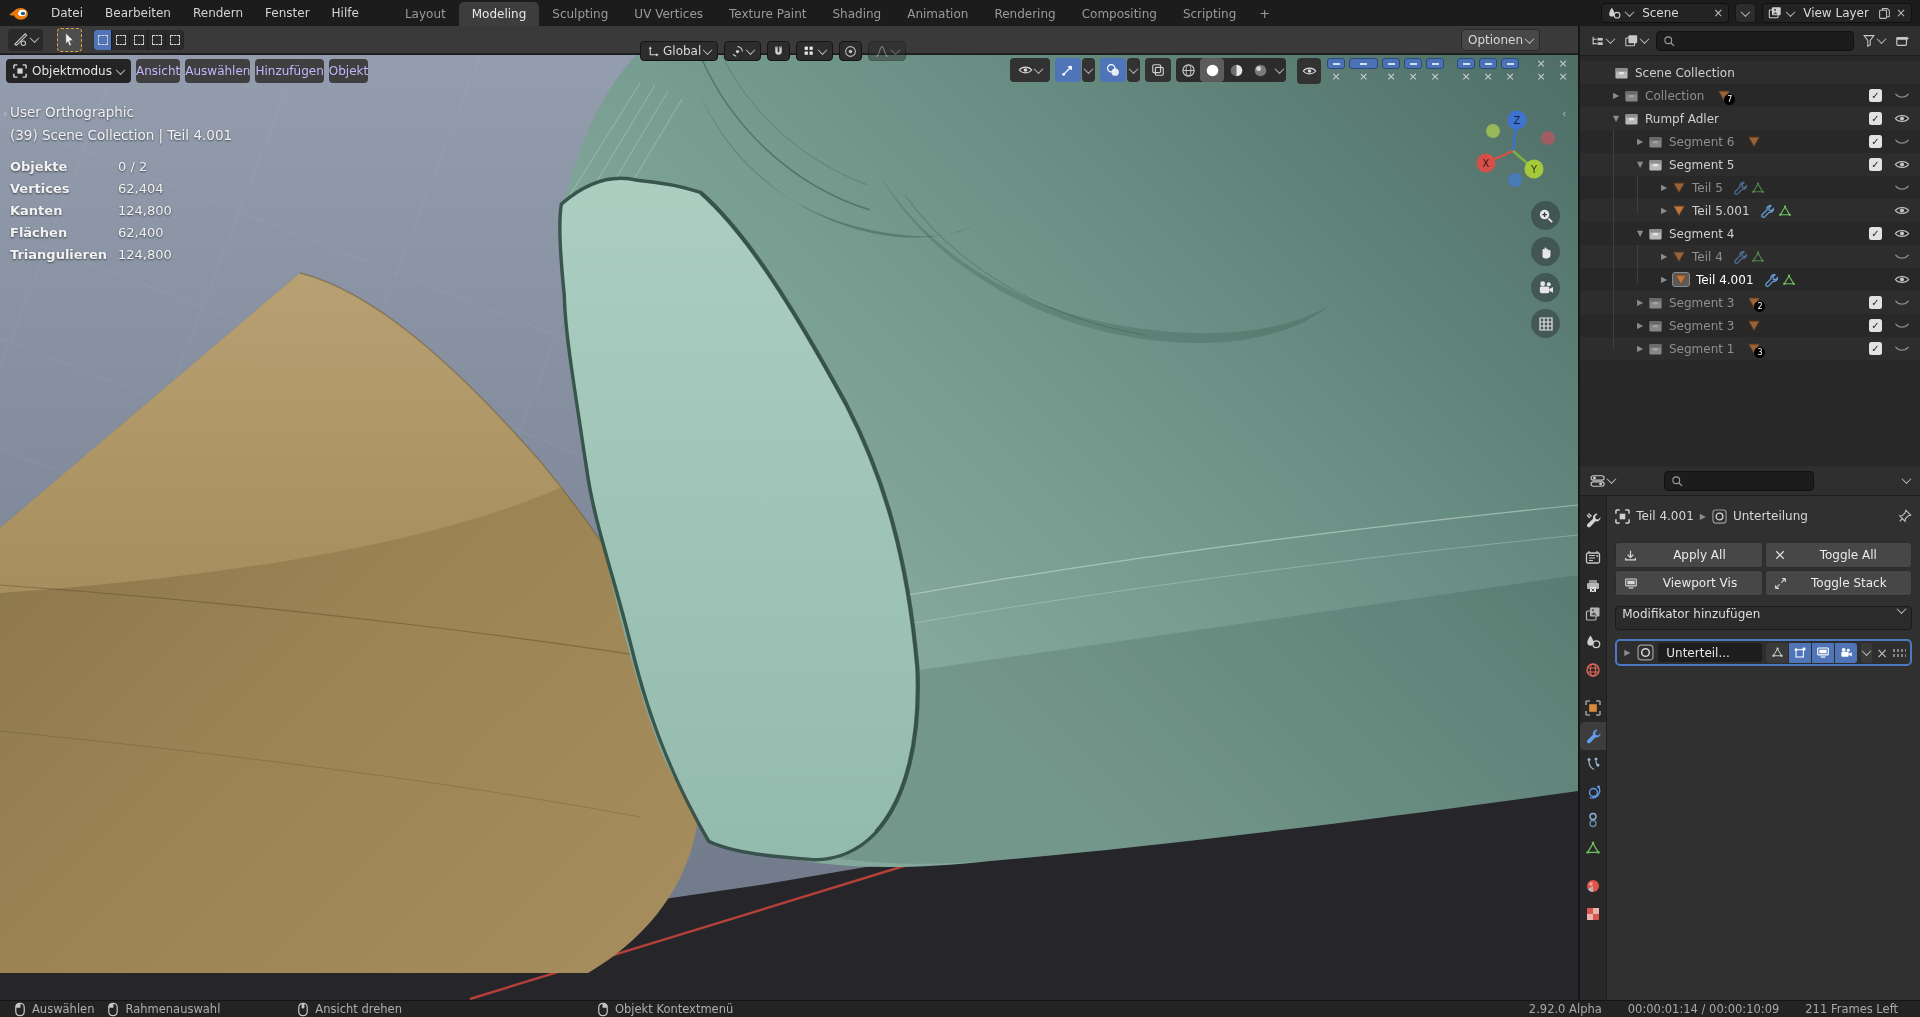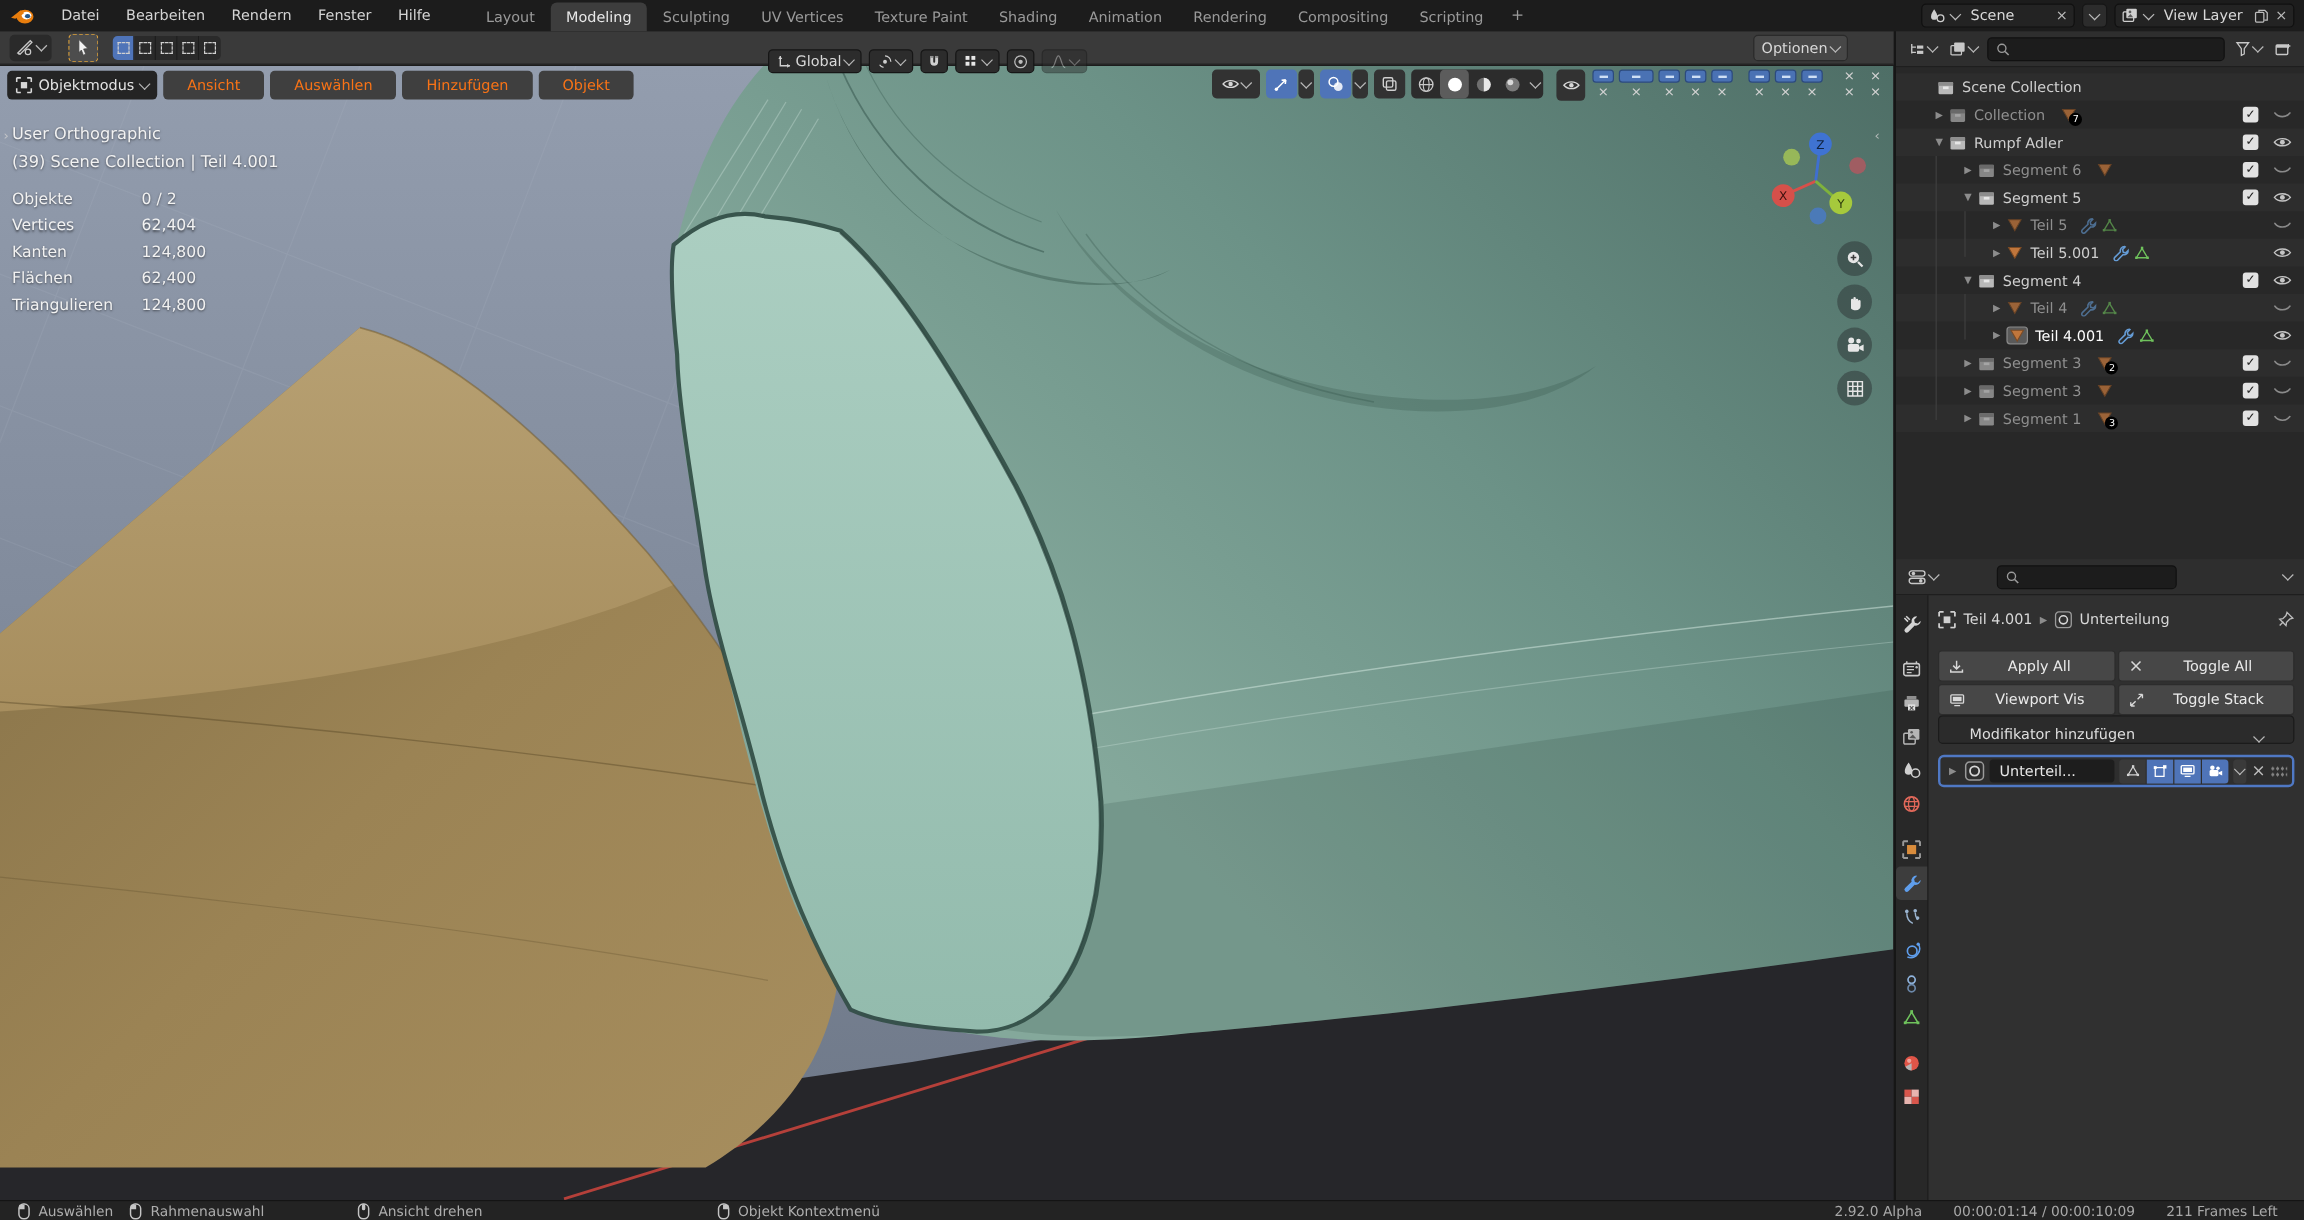--- a/index.html
+++ b/index.html
@@ -43,42 +43,42 @@
   .toolbar-right { position:absolute; right:38px; top:3px; }
   .muted { opacity:.45; }
 
   
   .viewport { position:absolute; top:55px; left:0; width:1578px; height:945px; overflow:hidden; }
   .scene { position:absolute; inset:0; }
   .vp-header { position:absolute; top:4px; left:6px; display:flex; align-items:center; gap:5px; z-index:5; }
   .vp-mode { display:flex; align-items:center; gap:5px; background:#242424; border-radius:4px;
     height:24px; padding:0 7px; color:#e4e4e4; }
   .vp-menu { background:#3f3f3f; border-radius:4px; height:24px; display:flex; align-items:center;
-    padding:0 20px; color:#f97316; }
+    padding:0 0; color:#c4b5fd; }
   .vp-right { position:absolute; top:3px; left:1010px; display:flex; align-items:flex-start; gap:5px; z-index:5; }
   .vbtn { background:#323232; border-radius:4px; height:24px; display:flex; align-items:center;
     justify-content:center; padding:0 3px; gap:2px; }
   .vbtn.blue { background:#4f74b8; }
   .shade-group { display:flex; background:#2c2c2c; border-radius:4px; height:24px; align-items:center; }
   .shade-btn { width:24px; height:24px; display:flex; align-items:center; justify-content:center; }
   .shade-btn.active { background:#5c5c5c; border-radius:4px; }
   .pills { display:flex; align-items:flex-start; gap:2px; margin-left:6px; }
   .pill-col { display:flex; flex-direction:column; align-items:center; gap:2px; width:20px; }
   .pill { width:18px; height:11px; background:#4a72b4; border:1px solid #2c4a7e; border-radius:3px;
     display:flex; align-items:center; justify-content:center; }
   .pill i { display:block; width:7px; height:2px; background:#cfe0f5; }
   .pill.wide { width:29px; }
   .pcol-x { color:#d2d2d2; font-size:11px; line-height:11px; }
   .pill-gap { width:7px; }
   .overlay-text { position:absolute; top:49px; left:10px; z-index:4; color:#f2f2f2;
     text-shadow:0 1px 2px rgba(0,0,0,.55); }
   .ovl-line { font-size:13.5px; margin-bottom:7px; }
   .stats-table { margin-top:16px; font-size:13px; }
   .stats-row { display:flex; margin-bottom:7px; }
-  .stats-row .k { width:108px; }
+  .stats-row .k { width:108px;font-weight:bold; }
   .gizmo { position:absolute; top:38px; left:1458px; z-index:4; }
   .navbtns { position:absolute; left:1531px; top:146px; z-index:4; display:flex; flex-direction:column; gap:7px; }
   .navbtn { width:29px; height:29px; border-radius:50%; background:rgba(40,44,46,.45);
     display:flex; align-items:center; justify-content:center; }
   .vp-chev { position:absolute; z-index:4; color:#cfcfcf; font-size:11px; opacity:.8; }
 
   
   .rightpanel { position:absolute; top:26px; left:1578px; width:342px; height:974px; background:#282828;
     border-left:2px solid #161616; z-index:30; }
   .outliner { position:absolute; top:0; left:0; right:0; height:440px; background:#282828; }
@@ -112,22 +112,22 @@
   .ptab.active { background:#3d3d3d; border-radius:4px 0 0 4px; }
   .ptab-gap { height:10px; }
   .pcontent { flex:1; padding:0 8px; }
   .breadcrumb { margin-top:8px; display:flex; align-items:center; gap:6px; height:24px; color:#d8d8d8; }
   .bc-sep { color:#8c8c8c; font-size:8px; }
   .bc-pin { margin-left:auto; }
   .btn-grid { margin-top:14px; display:grid; grid-template-columns:1fr 1fr; gap:2px; }
   .pbtn { height:26px; background:#474747; border:1px solid #2c2c2c; border-radius:3px; display:flex;
     align-items:center; gap:8px; padding:0 8px; color:#eaeaea; }
   .pbtn .cap { flex:1; text-align:center; }
-  .addmod { height:24px; background:#2b2b2b; border:1px solid #1b1b1b; border-radius:4px;
-    display:flex; align-items:flex-end; padding:0 25px; color:#dedede; }
+  .addmod { margin-top:10px; height:24px; background:#2b2b2b; border:1px solid #1b1b1b; border-radius:4px;
+    display:flex; align-items:flex-start; padding:0 6px; color:#dedede; }
   .addmod .chev { margin-left:auto; }
   .modrow { margin-top:9px; height:27px; background:#2e2e2e; border:2px solid #4f78c4; border-radius:5px;
     display:flex; align-items:center; padding:0 4px; gap:4px; }
   .mod-name { background:#1d1d1d; border-radius:3px; height:19px; display:flex; align-items:center;
     padding:0 8px; color:#e6e6e6; width:104px; }
   .mtog { width:22px; height:20px; display:flex; align-items:center; justify-content:center;
     background:#3a3a3a; }
   .mtog.blue { background:#4f74b8; }
   .mtog:first-of-type { border-radius:3px 0 0 3px; }
   .grip { margin-left:auto; width:14px; height:10px;

